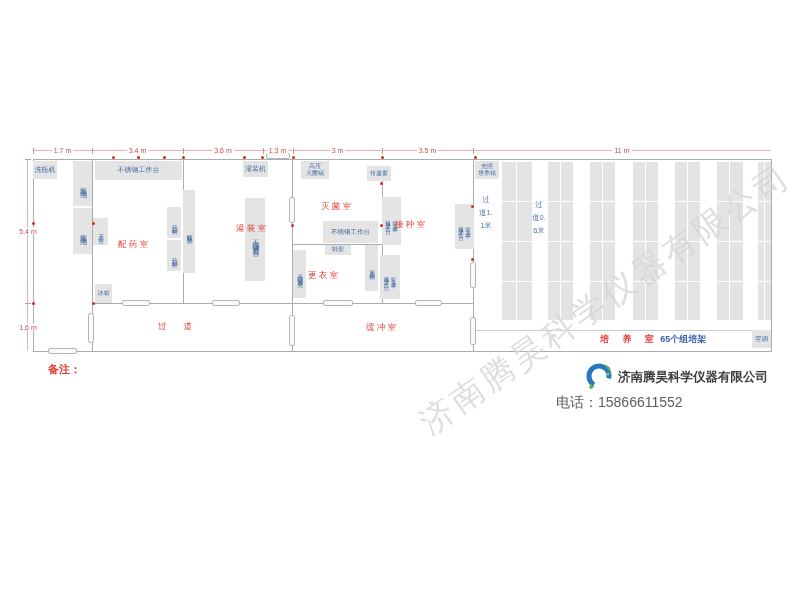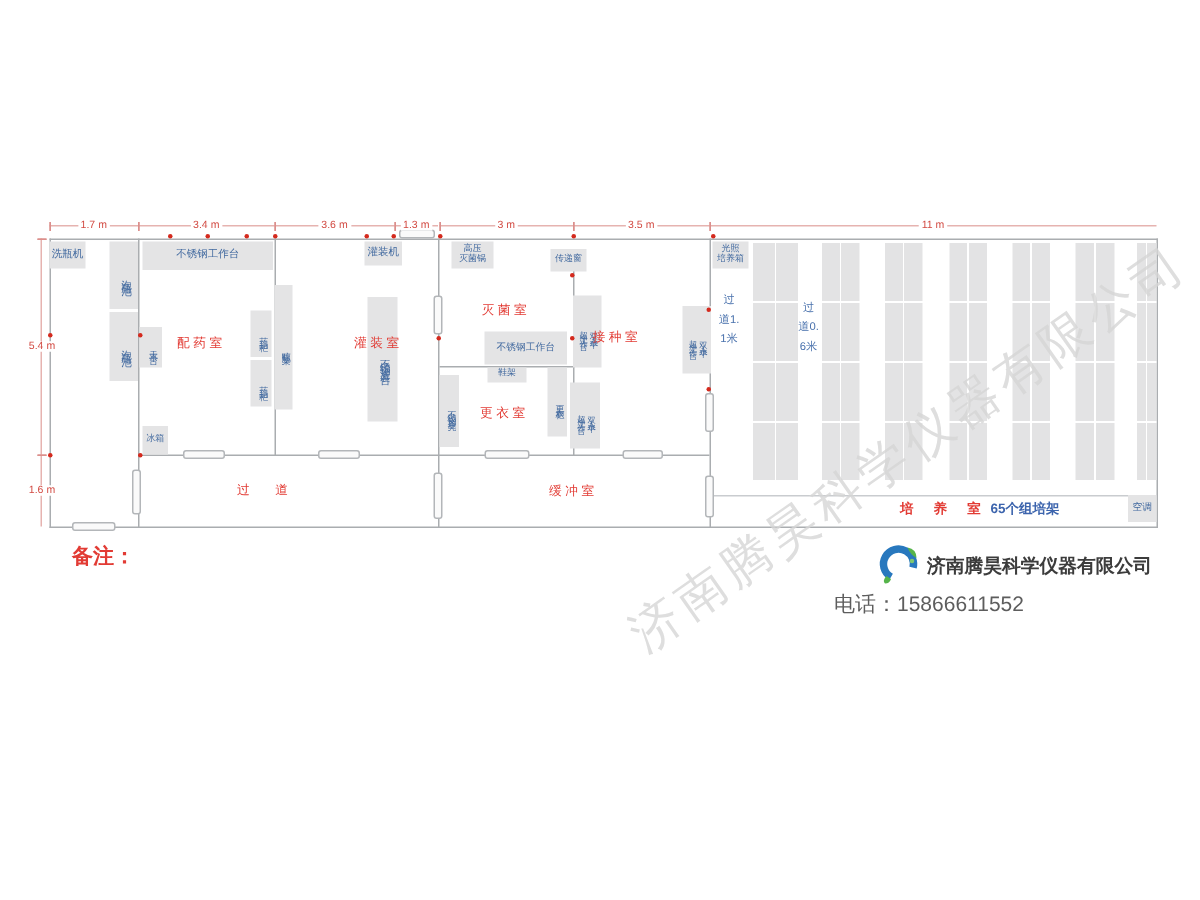--- a/index.html
+++ b/index.html
@@ -30,21 +30,21 @@
   .room{position:absolute;color:#e23b34;font-weight:normal;font-size:8.5px;white-space:nowrap;}
   .aisle{position:absolute;color:#4a72ad;font-size:7.5px;line-height:13px;text-align:center;
          width:14px;word-break:break-all;}
   .cultlabel{position:absolute;left:600px;top:333px;font-size:9px;font-weight:bold;white-space:nowrap;}
   .cultlabel .red{color:#e23b34;letter-spacing:4px;font-family:Liberation Mono, monospace;}
   .cultlabel .blue{color:#3c64ad;letter-spacing:0;}
   .watermark{position:absolute;left:424px;top:404px;transform:rotate(-35deg);transform-origin:0 50%;
              font-size:33px;letter-spacing:4px;color:#d6d6d6;opacity:.8;white-space:nowrap;
              pointer-events:none;z-index:50;}
   
-  .notes-title{position:absolute;left:48px;top:362px;color:#e23b34;font-size:14px;font-weight:bold;}
+  .notes-title{position:absolute;left:48px;top:362px;color:#e23b34;font-size:11px;font-weight:bold;}
   .notes-col{position:absolute;top:373px;color:#8d8d8d;font-size:7.5px;line-height:11px;white-space:nowrap;}
   #notes-left{left:55px;}
   #notes-right{left:247px;}
   
   .coname{position:absolute;left:618px;top:369px;color:#3c3c3c;font-size:12.5px;font-weight:bold;white-space:nowrap;}
   .coline{position:absolute;left:556px;color:#5d5d5d;font-size:14px;white-space:nowrap;}
 </style>
 </head>
 <body>
 
@@ -144,25 +144,25 @@
         <div class="dlab">11 m</div>
       </div>
       <div class="dimv" style="left: 27px; top: 159px; width: 0px; height: 144px;">
         <div class="dlab">5.4 m</div>
       </div>
       <div class="dimv" style="left: 27px; top: 303px; width: 0px; height: 48px;">
         <div class="dlab">1.6 m</div>
       </div>
       <div class="aisle" style="left: 479px; top: 193px;">过道1.1米</div>
       <div class="aisle" style="left: 532px; top: 198px;">过道0.6米</div>
-      <div class="room" style="left: 118px; top: 223px;">配 药 室</div>
+      <div class="room" style="left: 118px; top: 239px;">配 药 室</div>
       <div class="room" style="left: 196px; top: 223px; margin-left: 40px;">灌 装 室</div>
       <div class="room" style="left: 158px; top: 321px;">过　　道</div>
       <div class="room" style="left: 321px; top: 201px;">灭 菌 室</div>
-      <div class="room" style="left: 320px; top: 270px;">更 衣 室</div>
+      <div class="room" style="left: 308px; top: 270px;">更 衣 室</div>
       <div class="room" style="left: 395px; top: 219px;">接 种 室</div>
       <div class="room" style="left: 366px; top: 322px;">缓 冲 室</div>
     </div>
 
   <div class="cultlabel">
     <span class="red">培 养 室</span>
     <span class="blue">65个组培架</span>
   </div>
 
   <div class="notes-title">备注：</div>

